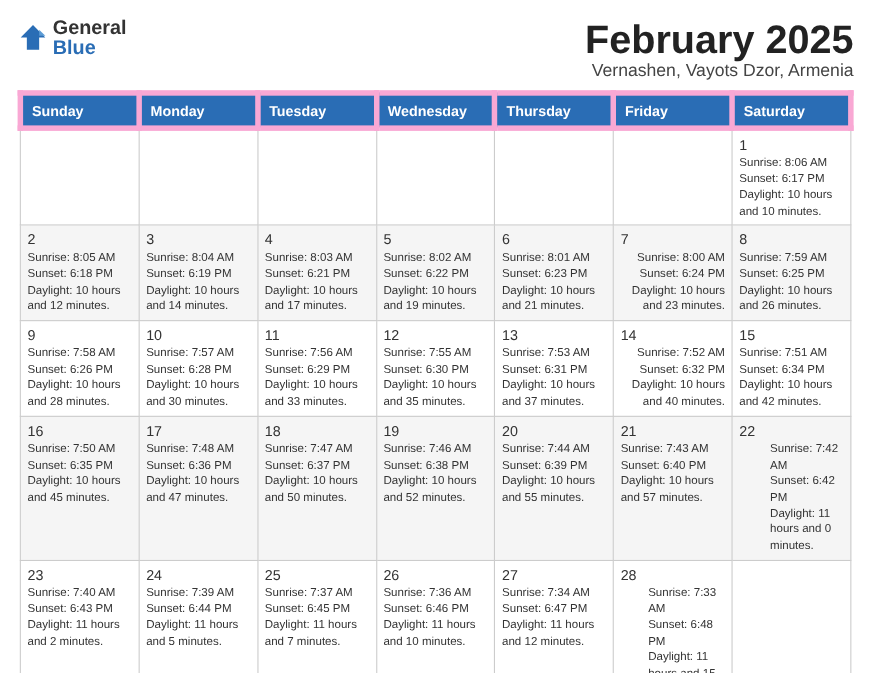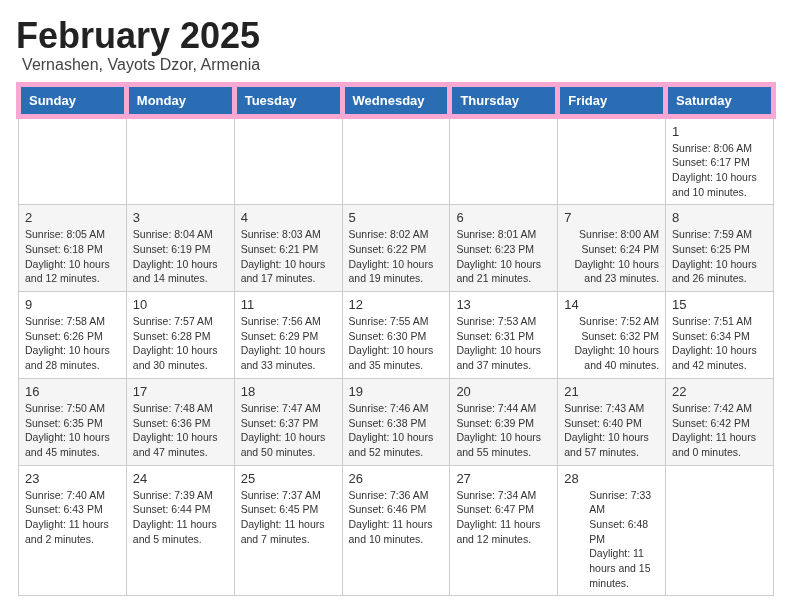--- a/index.html
+++ b/index.html
@@ -85,20 +85,30 @@
       color: #333;
     }
     .empty-cell {
       background: #fff !important;
     }
   </style>
 </head>
 <body>
 
 <div class="header">
+  <div class="logo">
+    <svg class="logo-icon" viewBox="0 0 40 40">
+      <polygon points="20,4 36,20 28,20 28,36 12,36 12,20 4,20" fill="#2a6db5"></polygon>
+      <polygon points="28,10 36,18 28,18" fill="#5b9bd5"></polygon>
+    </svg>
+    <div class="logo-text">
+      <span class="logo-general">General</span>
+      <span class="logo-blue">Blue</span>
+    </div>
+  </div>
   <div class="title-block">
     <div class="month-year">February 2025</div>
     <div class="location">Vernashen, Vayots Dzor, Armenia</div>
   </div>
 </div>
 
 <table class="calendar">
   <thead>
     <tr>
     <th>Sunday</th>
@@ -245,21 +255,21 @@
 Daylight: 10 hours and 55 minutes.</div>
         </td>
         <td>
           <span class="day-number">21</span>
           <div class="day-info" style="white-space: pre-line;">Sunrise: 7:43 AM
 Sunset: 6:40 PM
 Daylight: 10 hours and 57 minutes.</div>
         </td>
         <td>
           <span class="day-number">22</span>
-          <div class="day-info" style="white-space: pre-line;">Sunrise: 7:42 AM
+          <div class="day-info" style="white-space: pre-line; margin-left: 28px;">Sunrise: 7:42 AM
 Sunset: 6:42 PM
 Daylight: 11 hours and 0 minutes.</div>
         </td>
       </tr>
       <tr>
         <td>
           <span class="day-number">23</span>
           <div class="day-info" style="white-space: pre-line;">Sunrise: 7:40 AM
 Sunset: 6:43 PM
 Daylight: 11 hours and 2 minutes.</div>

